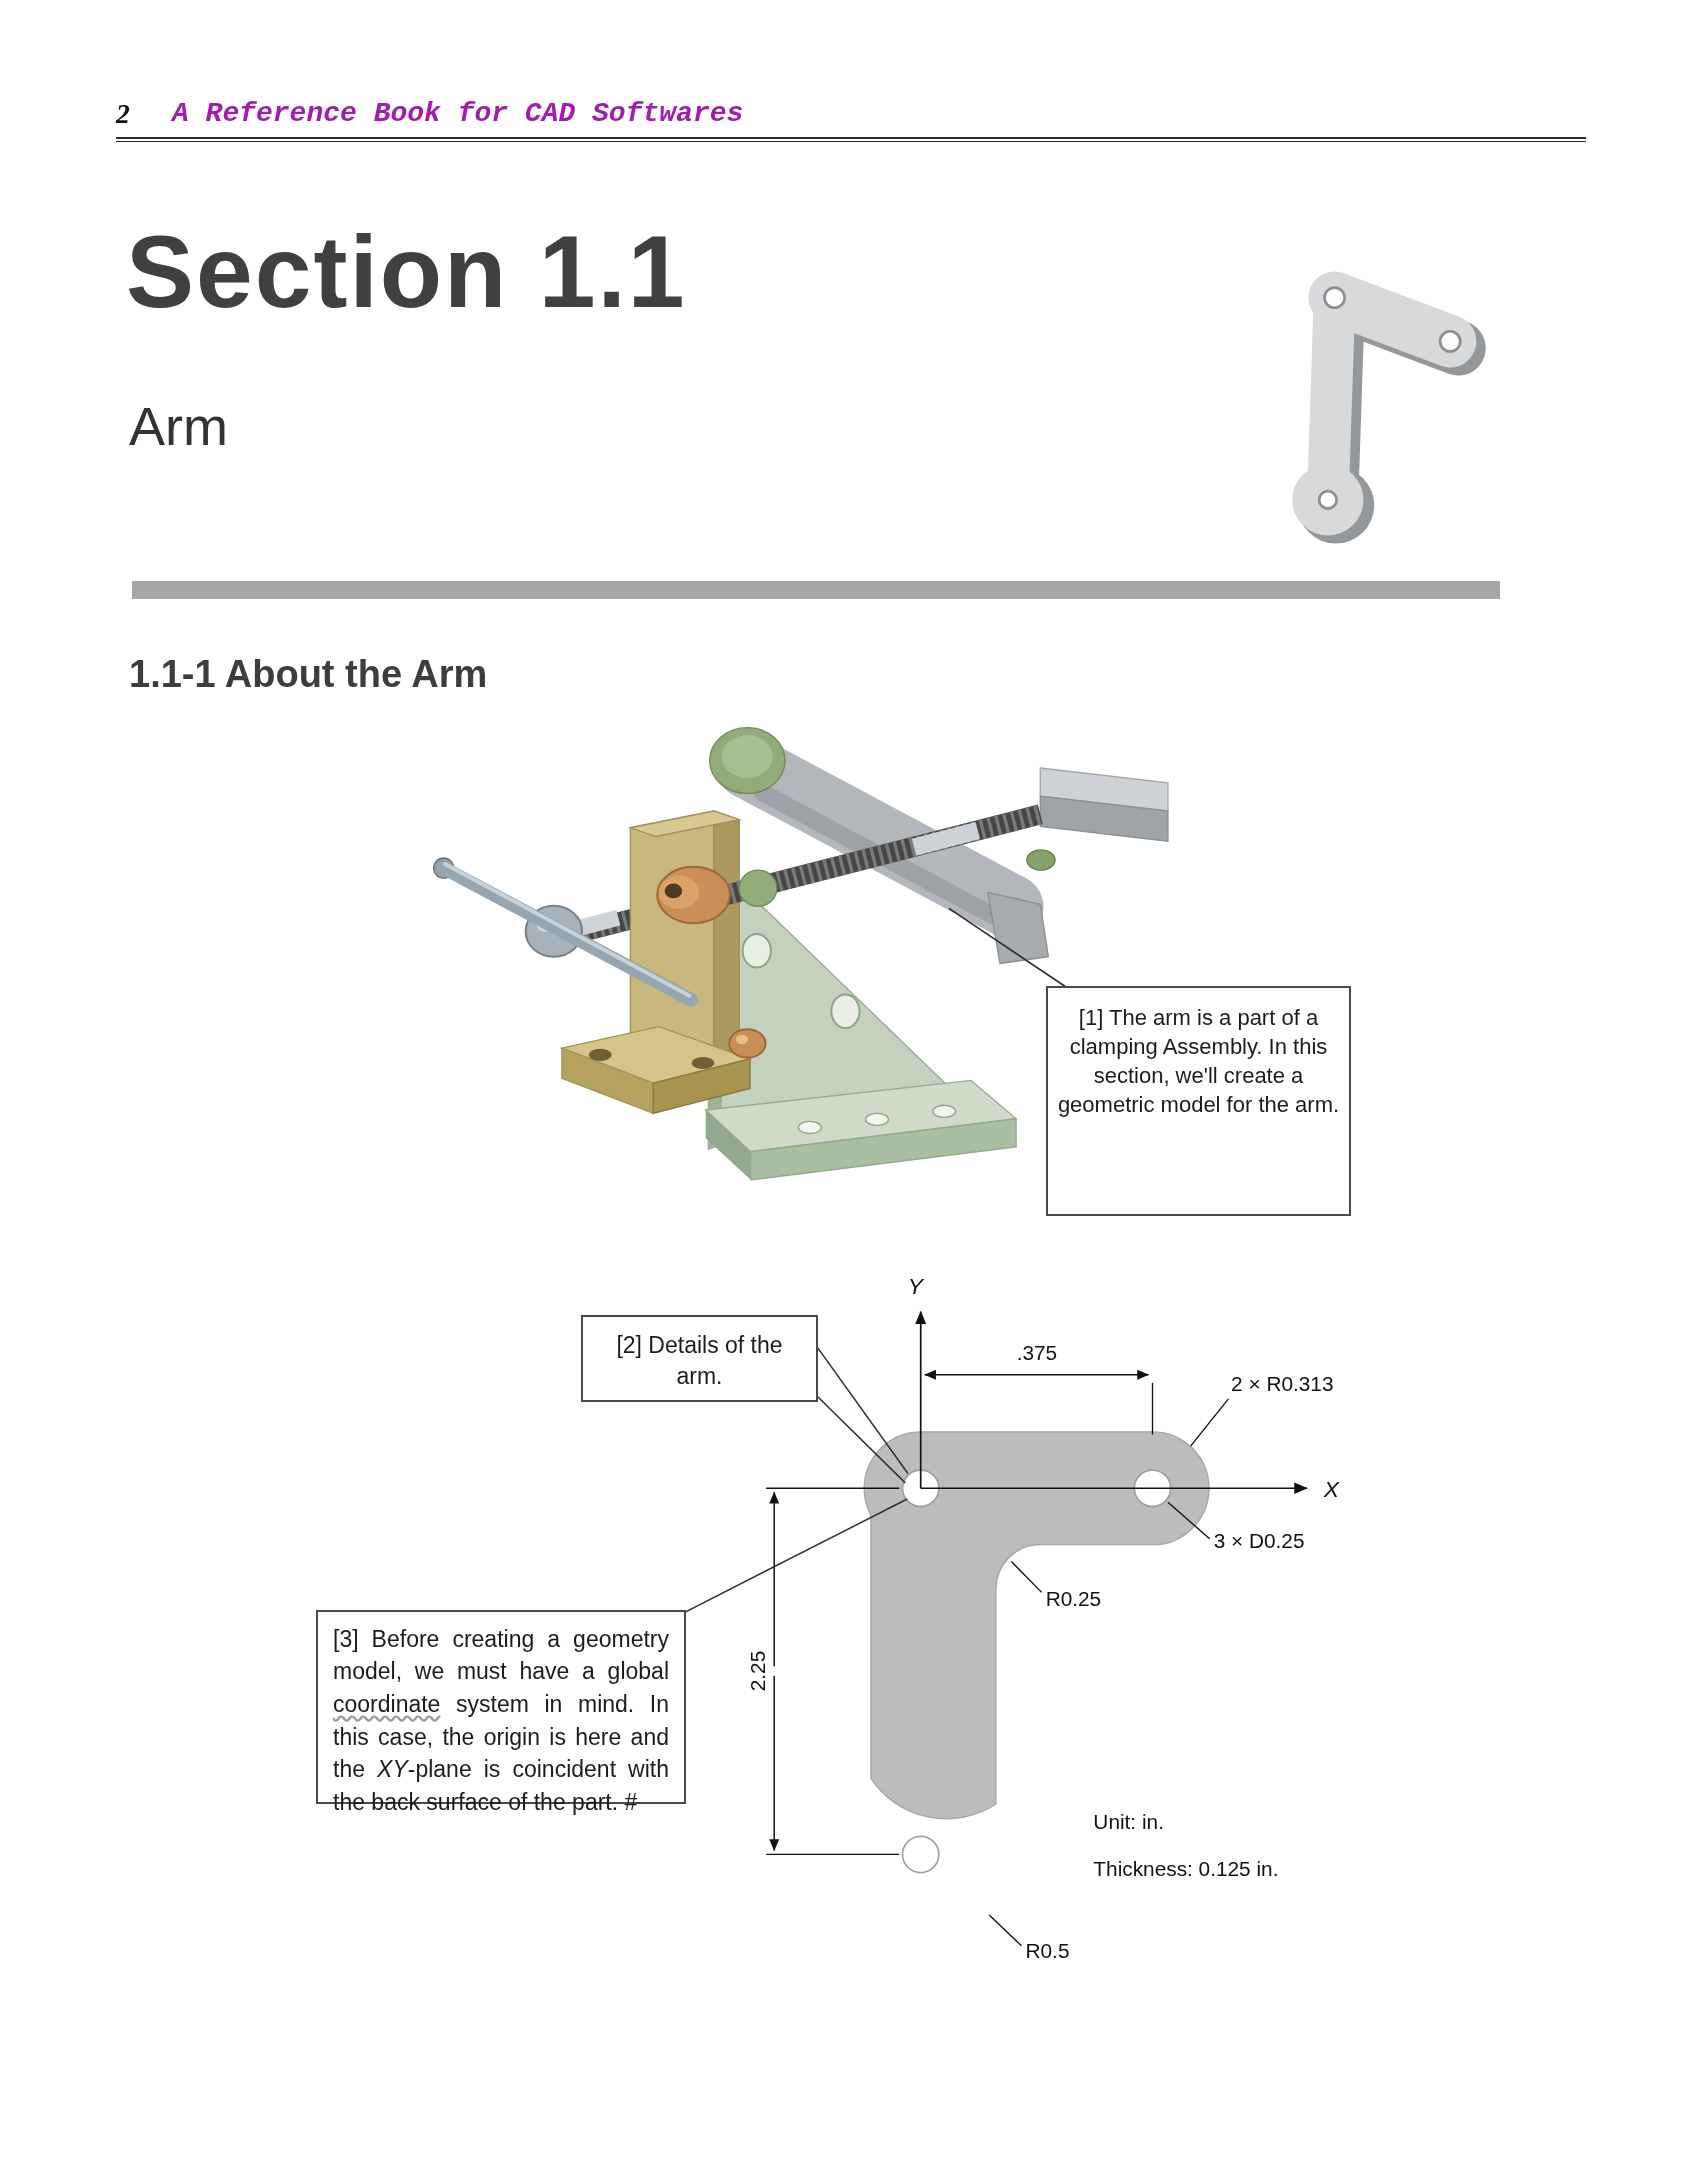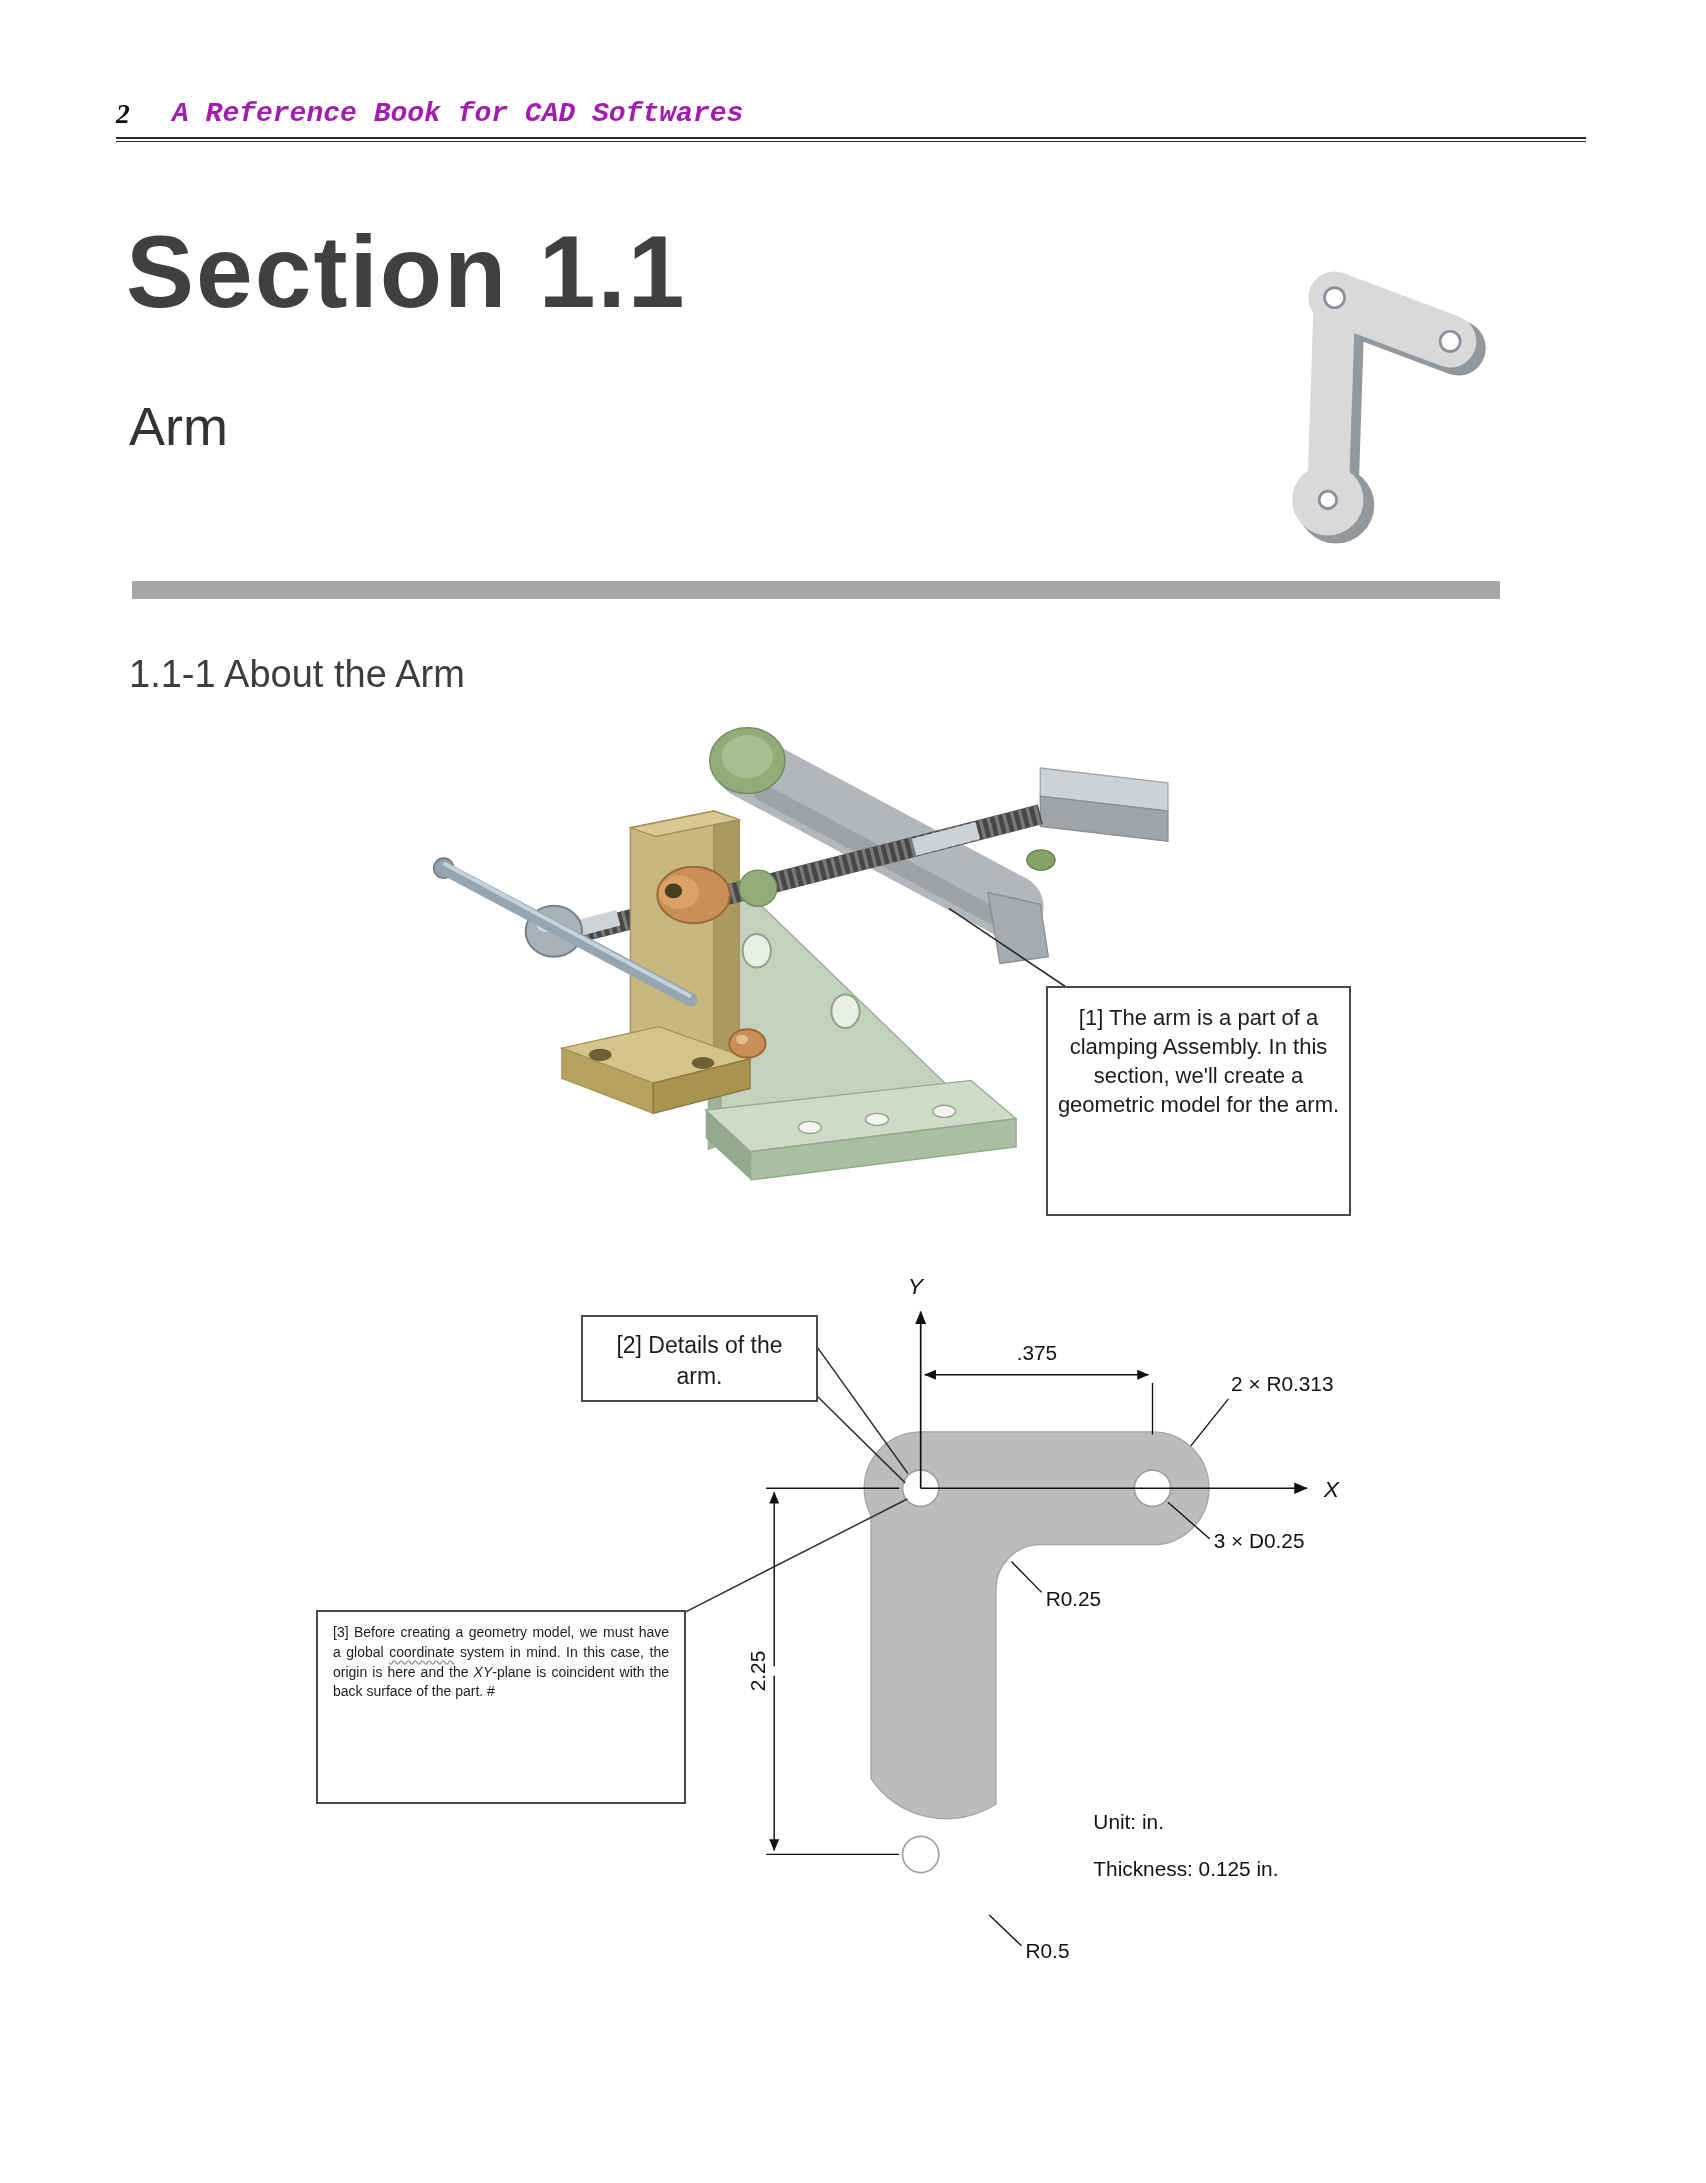--- a/index.html
+++ b/index.html
@@ -27,42 +27,42 @@
   
   .section-title {
     left:126px; top:214px; font-size:102px; font-weight:bold;
     color:#404040; letter-spacing:2px;
   }
   .section-sub {
     left:129px; top:395px; font-size:54px; font-weight:normal; color:#333333;
   }
   .divider-bar { left:132px; top:581px; width:1368px; height:17.5px; background:#a6a6a6; }
   .subsection-title {
-    left:129px; top:653px; font-size:38px; font-weight:normal; color:#3d3d3d;
+    left:129px; top:653px; font-size:38px; font-weight:bold; color:#3d3d3d;
   }
 
   
   #gfx { left:0; top:0; width:1707px; height:2183px; z-index:1; }
 
   
   .callout {
     position:absolute; background:#ffffff; border:2px solid #4a4a4a;
     z-index:2; color:#1c1c1c; line-height:1.32;
   }
   .callout-1 {
     left:1046px; top:986px; width:305px; height:230px;
     font-size:22px; text-align:center; padding:15px 8px;
   }
   .callout-2 {
     left:581px; top:1315px; width:237px; height:87px;
     font-size:23px; text-align:center; padding:13.4px 23px;
   }
   .callout-3 {
     left:316px; top:1610px; width:370px; height:194px;
-    font-size:14px; text-align:justify; padding:10.8px 15px; line-height:1.42;
+    font-size:23px; text-align:justify; padding:10.8px 15px; line-height:1.42;
   }
   .wavy { text-decoration:underline; text-decoration-style:wavy; text-decoration-color:#9a9a9a; text-underline-offset:3.4px; }
   .ital { font-style:italic; }
 
   svg text {
     font-family:"Liberation Sans", sans-serif; font-size:31px; fill:#111;
   }
   svg text.axis { font-size:34px; font-style:italic; }
 </style>
 </head>

